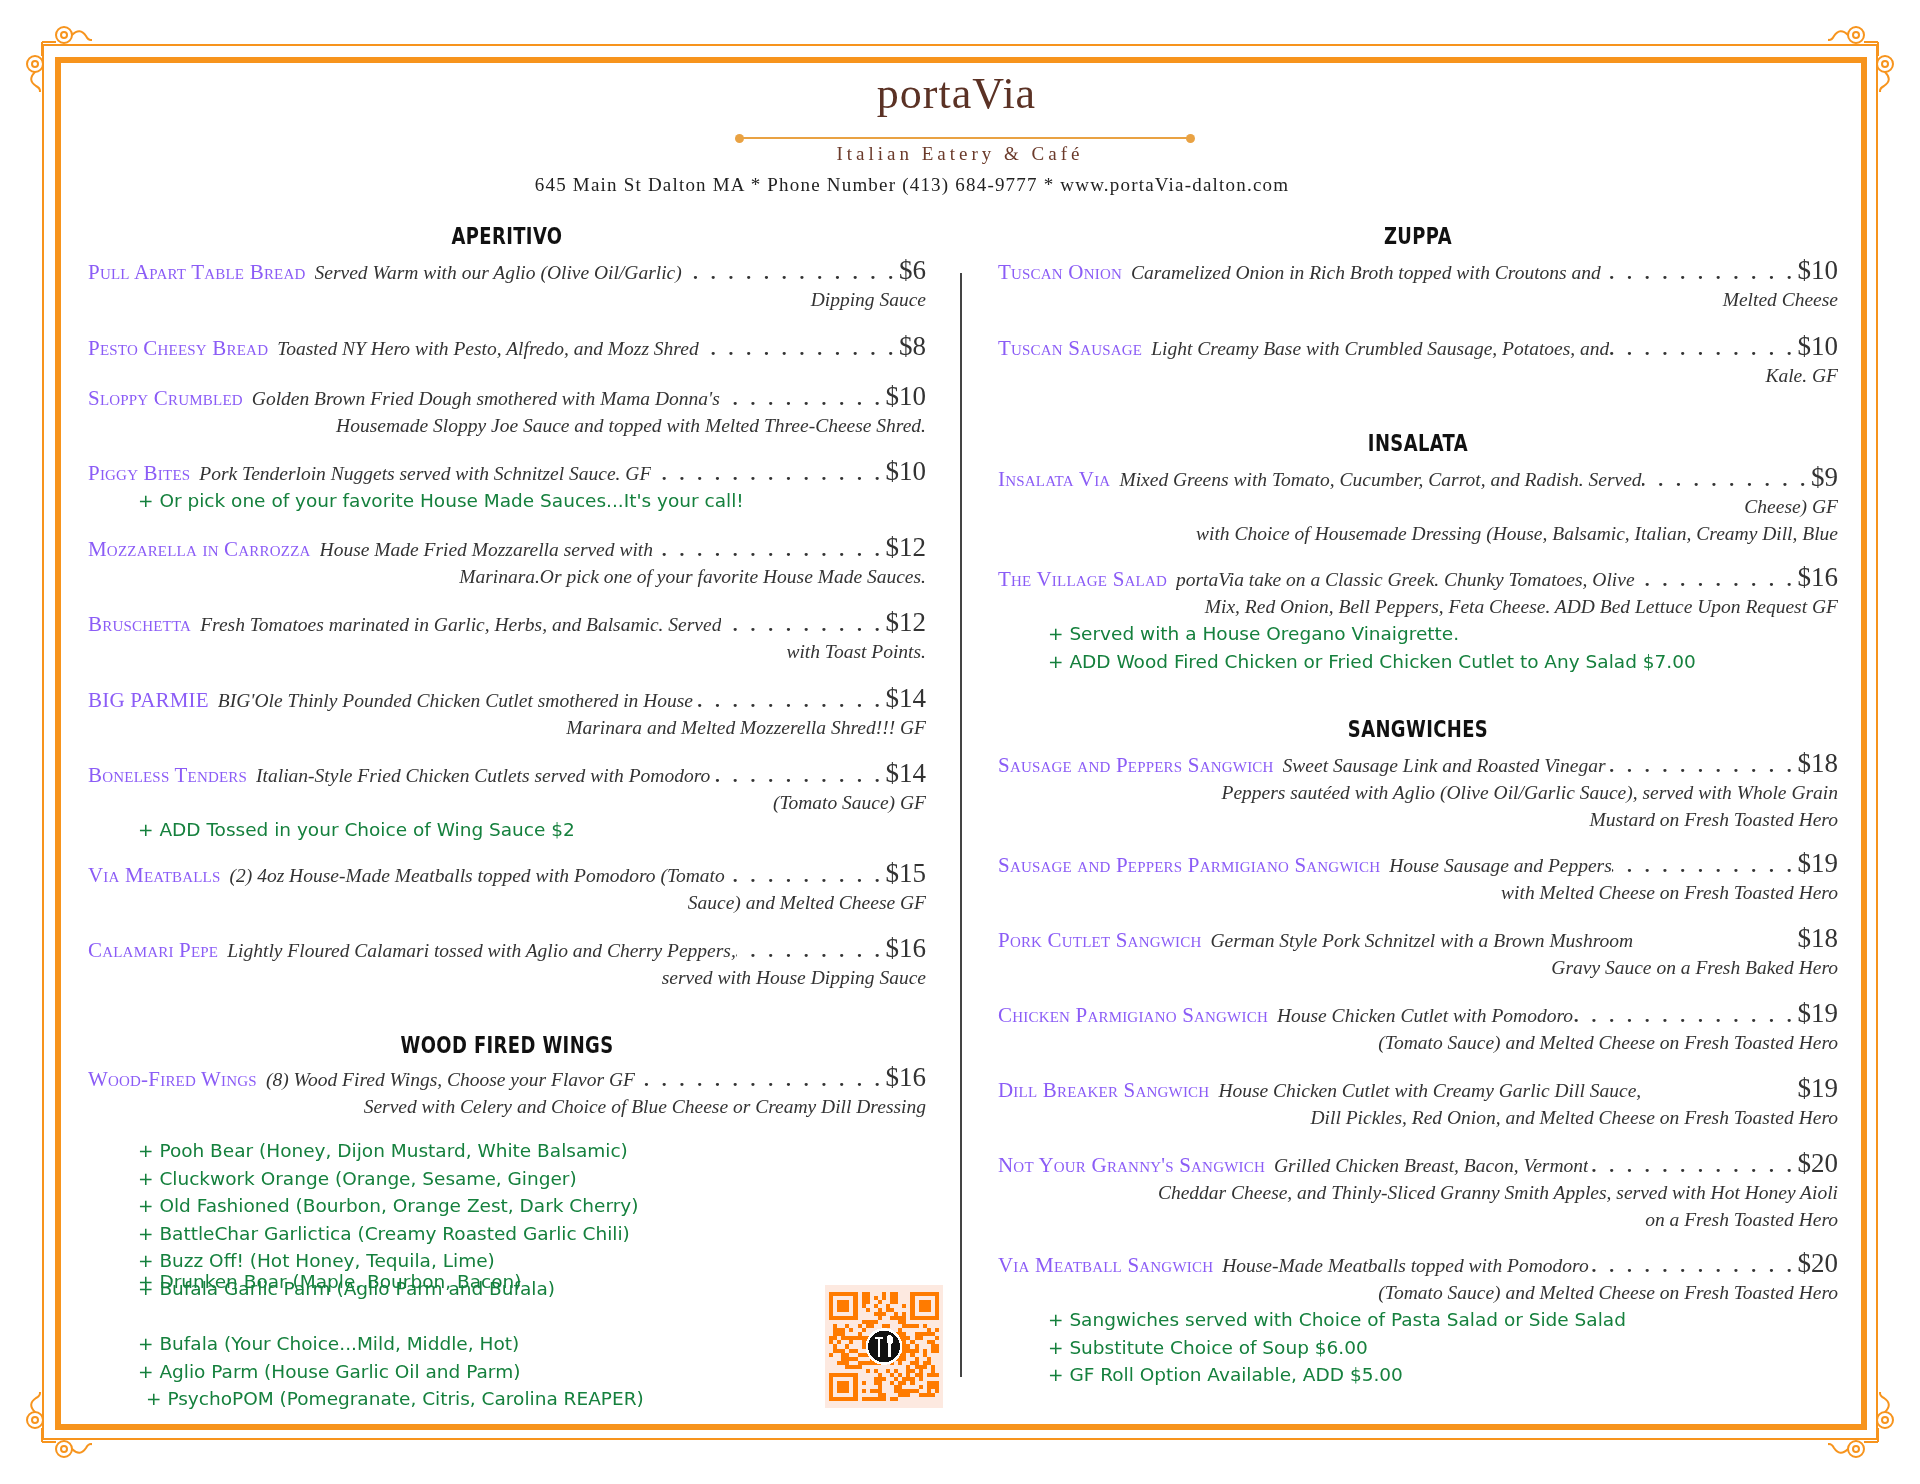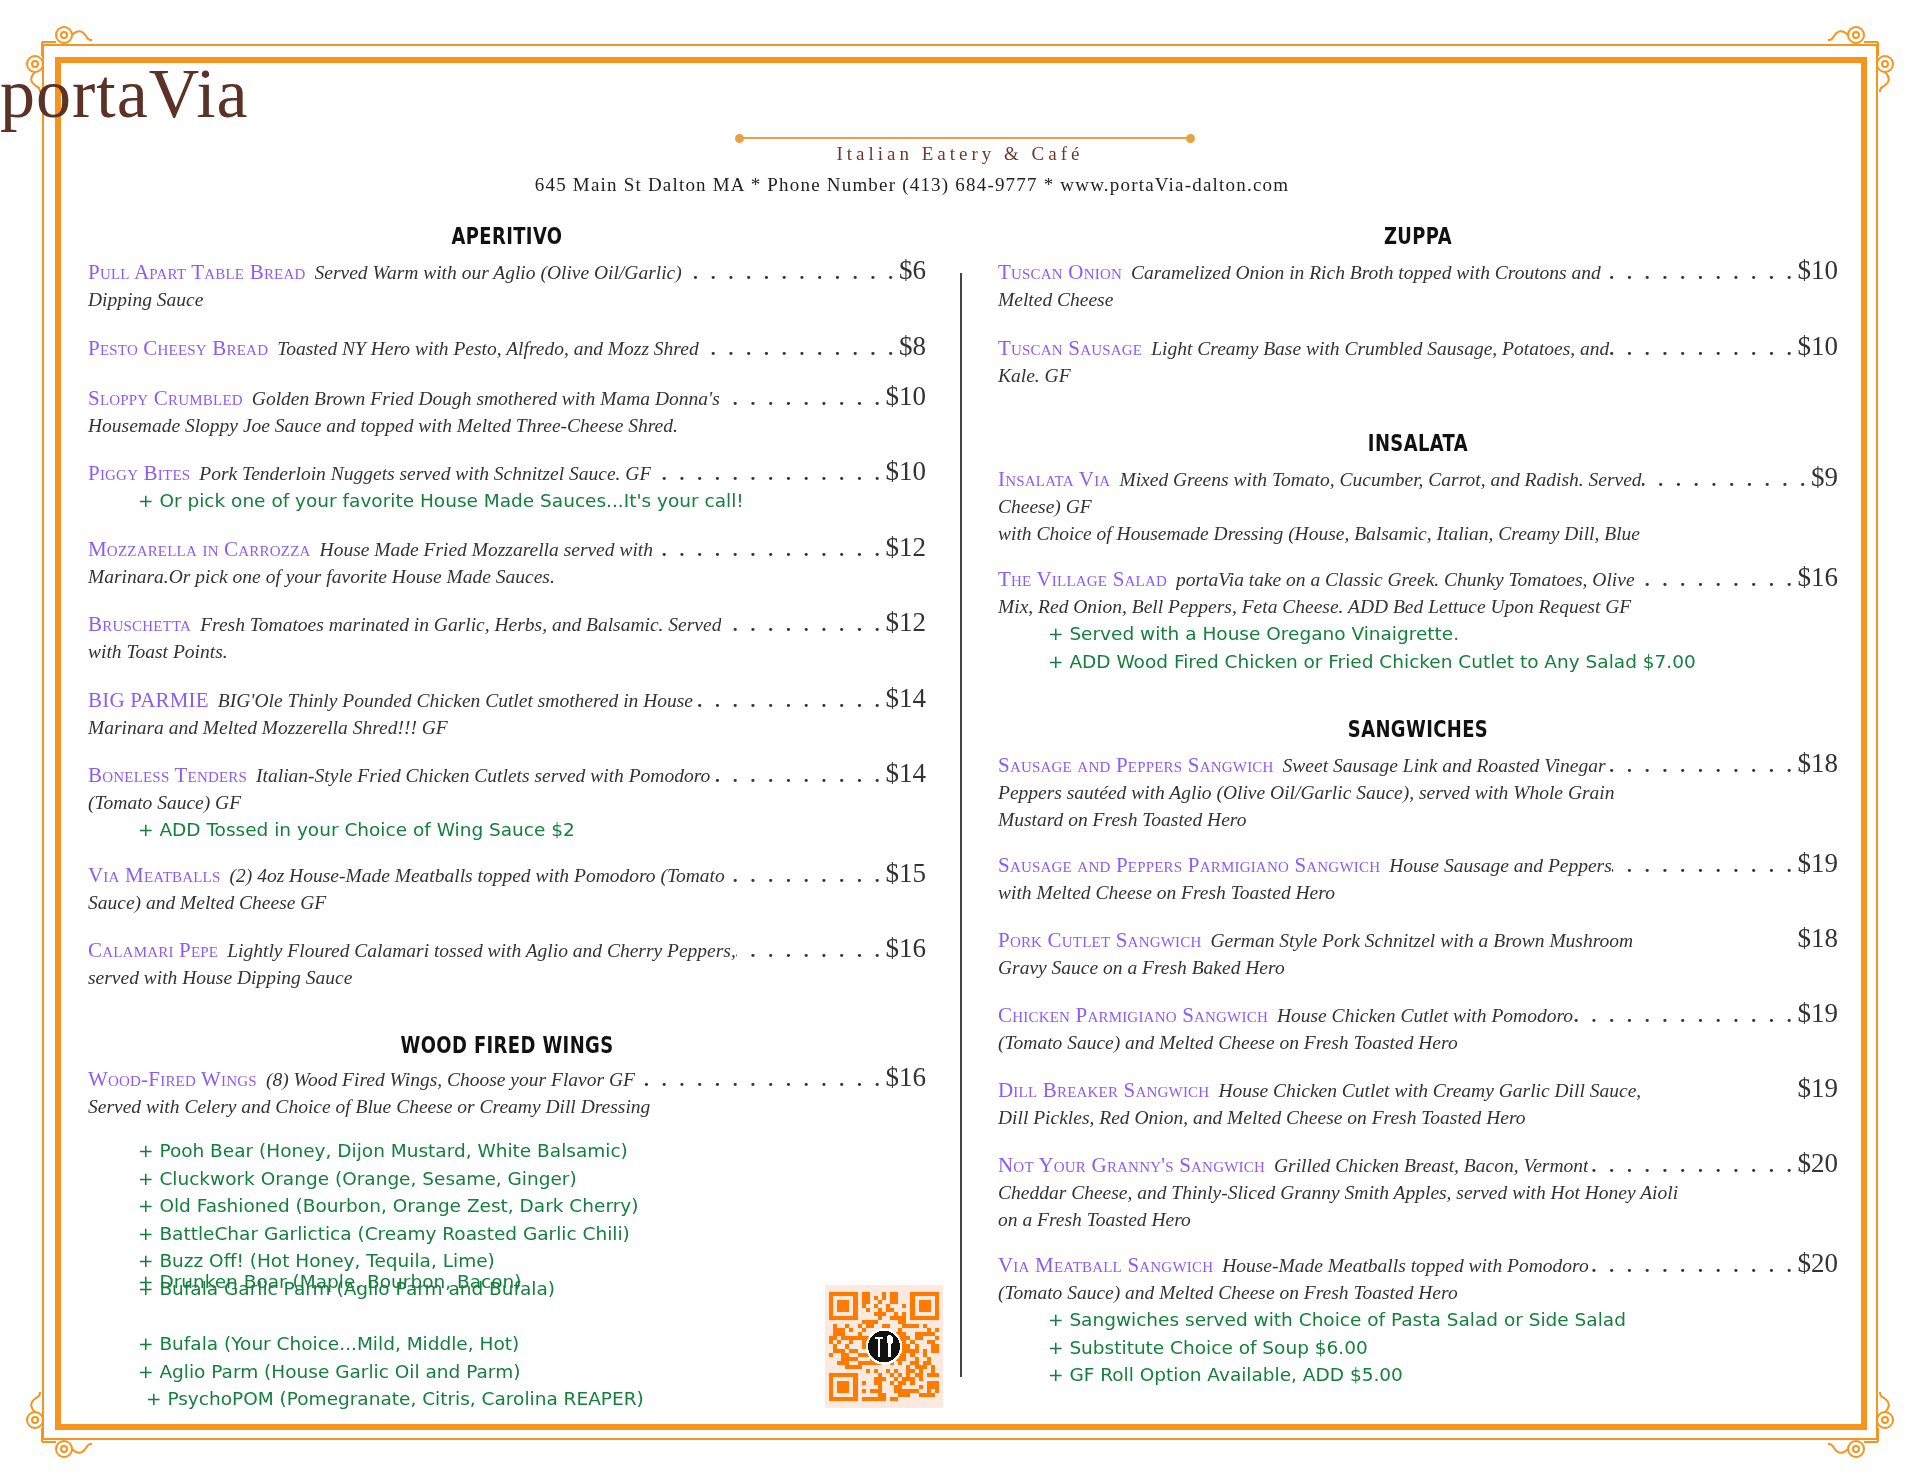--- a/index.html
+++ b/index.html
@@ -1,38 +1,38 @@
 <!DOCTYPE html>
 <html><head>
 <meta charset="utf-8">
 <style>
   html, body { margin:0; padding:0; background:#ffffff; }
   body { width:1920px; height:1484px; position:relative; overflow:hidden; font-family:"Liberation Serif", serif; color:#333; }
   .frame-outer { position:absolute; left:42px; top:44px; width:1836px; height:1396px; border:2px solid #f7941d; box-sizing:border-box; }
   .frame-inner { position:absolute; left:55px; top:57px; width:1812px; height:1373px; border:6px solid #f7941d; box-sizing:border-box; background:#fff; }
   .corner { position:absolute; width:70px; height:70px; }
   .corner svg { width:100%; height:100%; }
-  .logo { position:absolute; left:0; width:1913px; top:58px; font-family:"Liberation Serif", serif; font-size:70px; color:#5b3225; letter-spacing:1px; line-height:72px; }
+  .logo { position:absolute; left:0; width:1913px; top:58px; text-align:center; font-family:"Liberation Serif", serif; font-size:44px; color:#5b3225; letter-spacing:1px; line-height:72px; }
   .orn { position:absolute; left:735px; top:134px; width:460px; height:8px; }
   .orn .bar { position:absolute; left:6px; right:6px; top:3px; height:2px; background:#e9a243; }
   .orn .dot { position:absolute; top:0; width:9px; height:9px; border-radius:50%; background:#e9a243; }
   .tagline { position:absolute; left:0; width:1920px; top:143px; text-align:center; font-family:"Liberation Serif", serif; font-size:19px; letter-spacing:4px; color:#6b3a2a; }
   .address { position:absolute; left:0; width:1824px; top:174px; text-align:center; font-family:"Liberation Serif", serif; font-size:19px; letter-spacing:1.2px; color:#222; }
   .divider { position:absolute; left:960px; top:273px; width:2px; height:1104px; background:#444; }
   .col { position:absolute; top:0; }
   .col-left { left:88px; width:838px; }
   .col-right { left:998px; width:840px; }
   .sec-title { position:absolute; left:0; width:100%; text-align:center; font-family:"DejaVu Sans", sans-serif; font-size:23px; font-weight:bold; color:#111; transform:scaleX(0.78); letter-spacing:0.5px; }
   .item { position:absolute; left:0; width:100%; font-size:19.5px; line-height:27px; color:#333; }
   .item .line1 { display:flex; align-items:baseline; white-space:nowrap; }
   .item .nm { font-variant:small-caps; font-size:21px; color:#8b5cf6; letter-spacing:0.2px; }
   .item .ds { font-style:italic; margin-left:9px; overflow:hidden; }
   .item .dots { flex:1; overflow:hidden; white-space:nowrap; letter-spacing:4px; font-weight:bold; color:#333; padding-left:4px; text-align:right; direction:rtl; }
   .item .pr { font-size:27px; color:#333; margin-left:2px; }
-  .item .cont { font-style:italic; }
+  .item .cont { font-style:italic;text-align:right; }
   .addon { padding-left:50px; font-family:"DejaVu Sans", sans-serif; font-size:18.5px; line-height:27.5px; color:#15803d; transform-origin:left; }
   .qr { position:absolute; left:825px; top:1285px; width:118px; height:123px; background:#fde9e0; }
   .qr svg { width:100%; height:100%; }
 </style>
 </head>
 <body>
 
 <div class="frame-outer"></div>
 <div class="frame-inner"></div>
 

